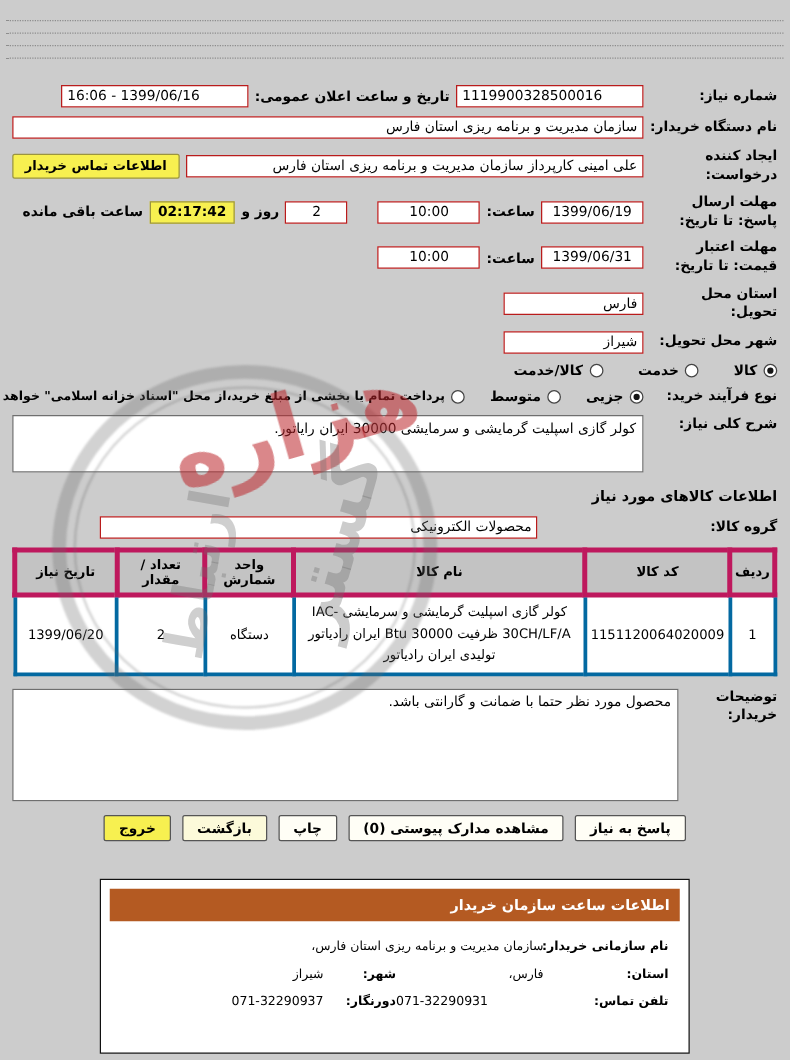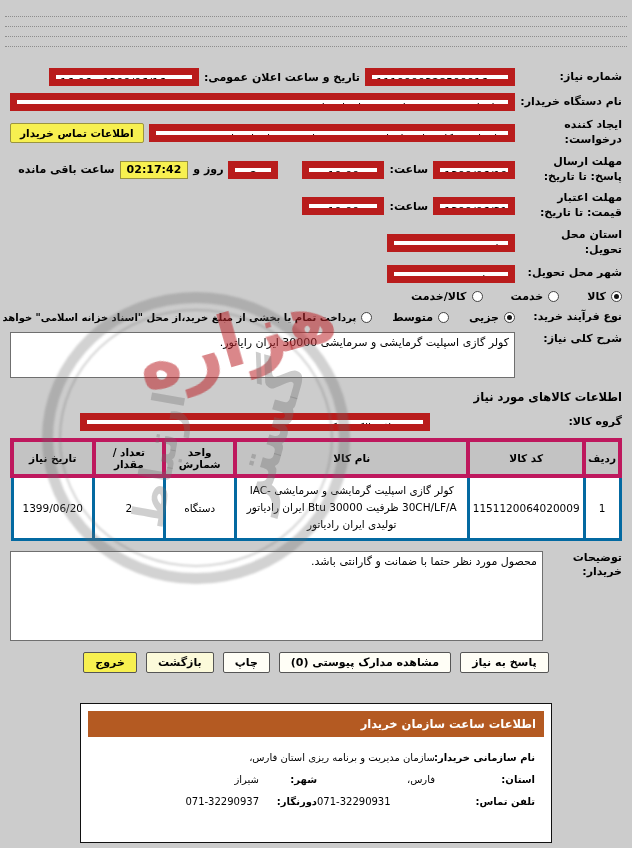--- a/index.html
+++ b/index.html
@@ -24,28 +24,28 @@
     padding:6px 9px;
   }
   .form-body { padding: 11px 2px 2px; }
 
   .row { display:flex; align-items:center; gap:5px; margin-bottom:7px;
          font-size:11px; font-weight:bold; }
   .row.top { align-items:flex-start; }
   .lbl { white-space:nowrap; }
   .lblcol { width:102px; flex:none; white-space:normal; line-height:1.35; }
   .inp {
-    background:#fff; border:7px solid #b91c1c;
+    background:#fff; border:1px solid #b91c1c;
     height:18px; line-height:16px; font-size:11px; font-weight:normal;
     padding:0 4px; overflow:hidden; white-space:nowrap;
   }
   .ltr { direction:ltr; text-align:left; }
   .ctr { text-align:center; }
   .w150 { width:150px; } .w82 { width:82px; } .w62 { width:82px; }
-  .w50 { width:50px; } .w118 { width:128px; } .flex1 { flex:1; }
+  .w50 { width:50px; } .w118 { width:112px; } .flex1 { flex:1; }
   .sp { width:14px; flex:none; }
   .hl {
     background:#f7f050; border:1px solid #9a9440;
     height:18px; line-height:16px; padding:0 6px; font-weight:bold; font-size:11px;
   }
   .ybtn {
     background:#f7f050; border:1px solid #9a9440; border-radius:2px;
     font-size:10.5px; font-weight:bold; padding:3px 9px; white-space:nowrap;
     font-family:inherit; cursor:pointer;
   }

